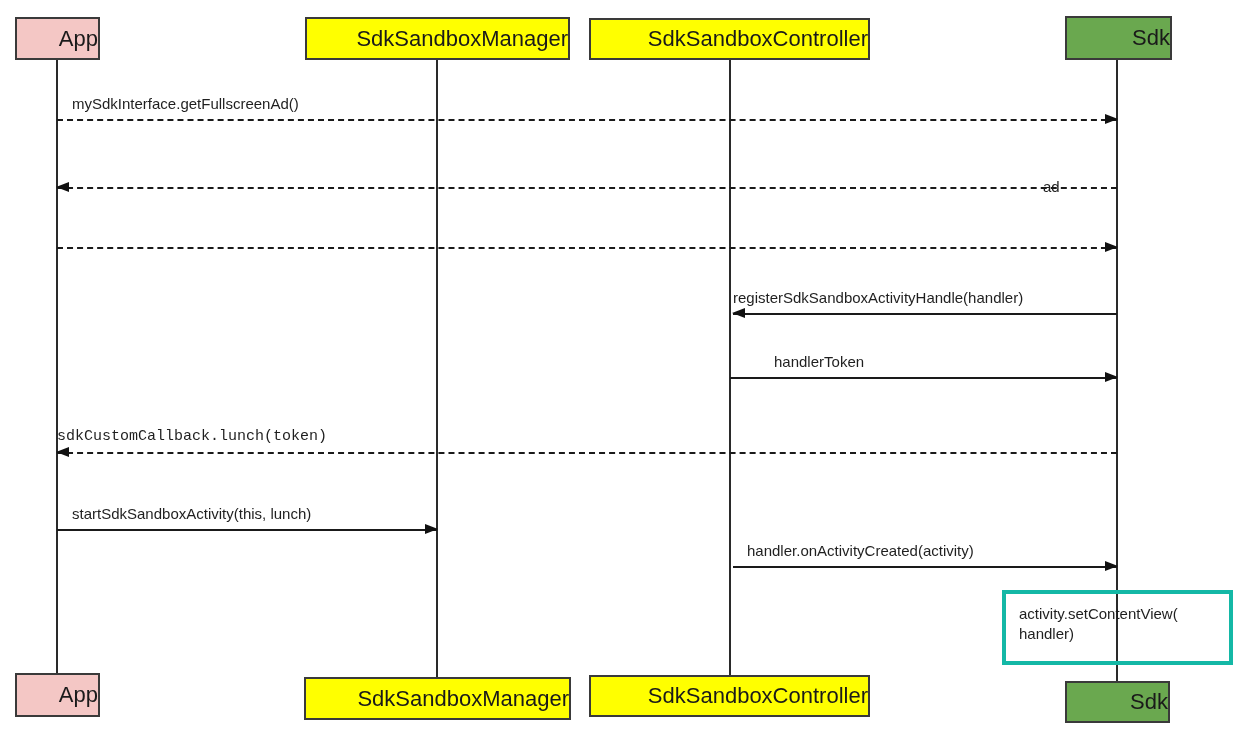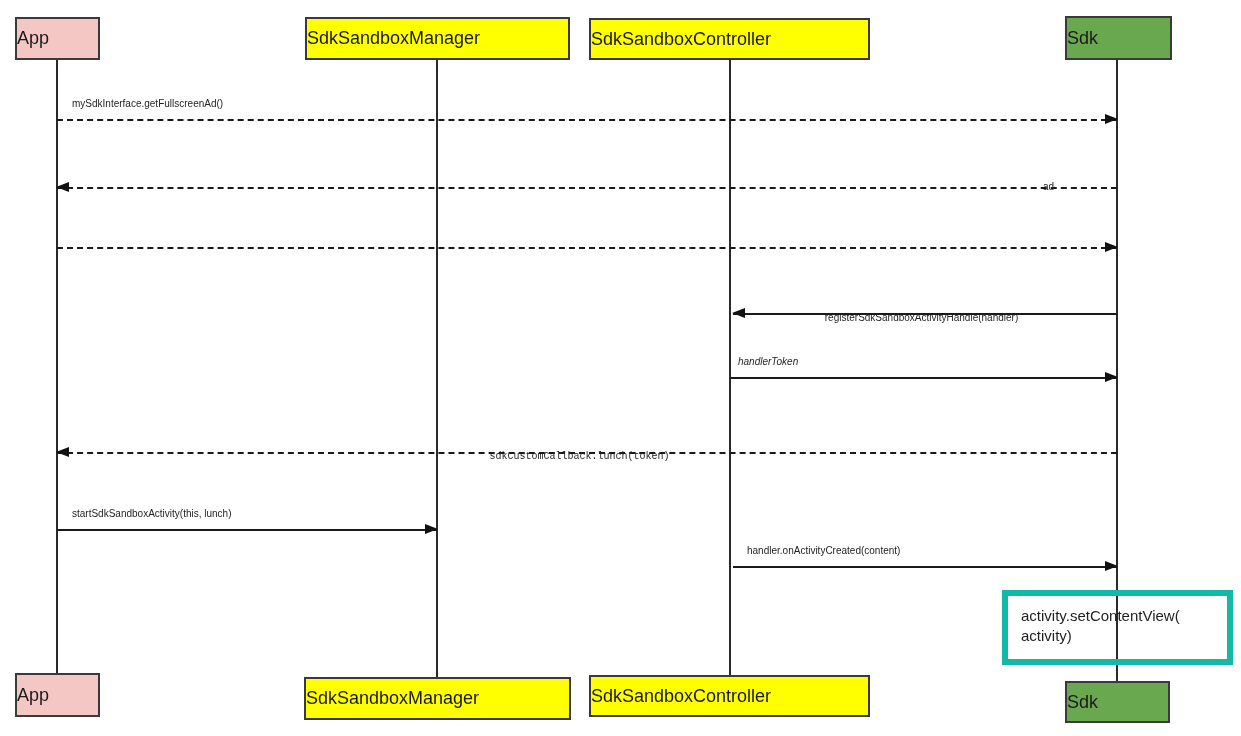--- a/index.html
+++ b/index.html
@@ -7,22 +7,22 @@
     position:relative;
     width:1241px;height:736px;
     background:#ffffff;
     font-family:"Liberation Sans","DejaVu Sans",sans-serif;
     overflow:hidden;
   }
   .pbox{
     position:absolute;
     border:2px solid #3a3a3a;
     box-sizing:border-box;
-    display:flex;align-items:center;justify-content:flex-start;
-    font-size:18px;color:#1a1a1a;
+    display:flex;align-items:center;justify-content:flex-end;
+    font-size:22px;color:#1a1a1a;
   }
   .lifeline{
     position:absolute;width:2px;background:#2a2a2a;
   }
   .msg{position:absolute;height:2px;}
   .msg .line{width:100%;height:0;box-sizing:border-box;}
   .msg .line.dashed{border-top:2px dashed #1a1a1a;}
   .msg .line.solid{border-top:2px solid #1a1a1a;}
   .head{position:absolute;width:0;height:0;top:-5px;}
   .head.right{
@@ -32,28 +32,28 @@
     border-left:13px solid #111111;
   }
   .head.left{
     left:-1px;
     border-top:5px solid transparent;
     border-bottom:5px solid transparent;
     border-right:13px solid #111111;
   }
   .msg-label{
     position:absolute;
-    font-size:10px;color:#1f1f1f;
+    font-size:15px;color:#1f1f1f;
     white-space:nowrap;line-height:20px;
   }
-  .msg-label.right{text-align:center;margin-top:20px;}
+  .msg-label.right{text-align:left;}
   .note{
     position:absolute;
     left:1002px;top:590px;width:231px;height:75px;
-    border:6px solid #14b8a6;
+    border:4px solid #14b8a6;
     box-sizing:border-box;
     background:transparent;
     font-size:15px;color:#1f1f1f;
     padding:10px 0 0 13px;
     line-height:20px;
   }
   .note span{display:block;}
 </style>
 </head>
 <body>
@@ -94,47 +94,47 @@
     <div class="line dashed"></div>
     <span class="head right"></span>
   </div>
 
   <div class="msg-label right" style="left:733px;top:288px;width:377px;">registerSdkSandboxActivityHandle(handler)</div>
   <div class="msg" style="left:733px;top:313px;width:384px;">
     <div class="line solid"></div>
     <span class="head left"></span>
   </div>
 
-  <div class="msg-label" style="left:738px;top:352px;font-style:italic;">handlerToken</div>
+  <div class="msg-label" style="left:774px;top:352px;">handlerToken</div>
   <div class="msg" style="left:730px;top:377px;width:387px;">
     <div class="line solid"></div>
     <span class="head right"></span>
   </div>
 
   <div class="msg-label right" style="left:57px;top:427px;width:1045px;font-family:Liberation Mono, monospace;">sdkCustomCallback.lunch(token)</div>
   <div class="msg" style="left:57px;top:452px;width:1060px;">
     <div class="line dashed"></div>
     <span class="head left"></span>
   </div>
 
   <div class="msg-label" style="left:72px;top:504px;">startSdkSandboxActivity(this, lunch)</div>
   <div class="msg" style="left:57px;top:529px;width:380px;">
     <div class="line solid"></div>
     <span class="head right"></span>
   </div>
 
-  <div class="msg-label" style="left:747px;top:541px;">handler.onActivityCreated(content)</div>
+  <div class="msg-label" style="left:747px;top:541px;">handler.onActivityCreated(activity)</div>
   <div class="msg" style="left:733px;top:566px;width:384px;">
     <div class="line solid"></div>
     <span class="head right"></span>
   </div>
 
   <div class="note">
     <span>activity.setContentView(</span>
-    <span>activity)</span>
+    <span>handler)</span>
   </div>
 
   <div class="pbox" style="left: 15px; top: 673px; width: 85px; height: 44px; background: rgb(244, 199, 197);">
     <span>App</span>
   </div>
   <div class="pbox" style="left: 304px; top: 677px; width: 267px; height: 43px; background: rgb(255, 255, 0);">
     <span>SdkSandboxManager</span>
   </div>
   <div class="pbox" style="left: 589px; top: 675px; width: 281px; height: 42px; background: rgb(255, 255, 0);">
     <span>SdkSandboxController</span>

